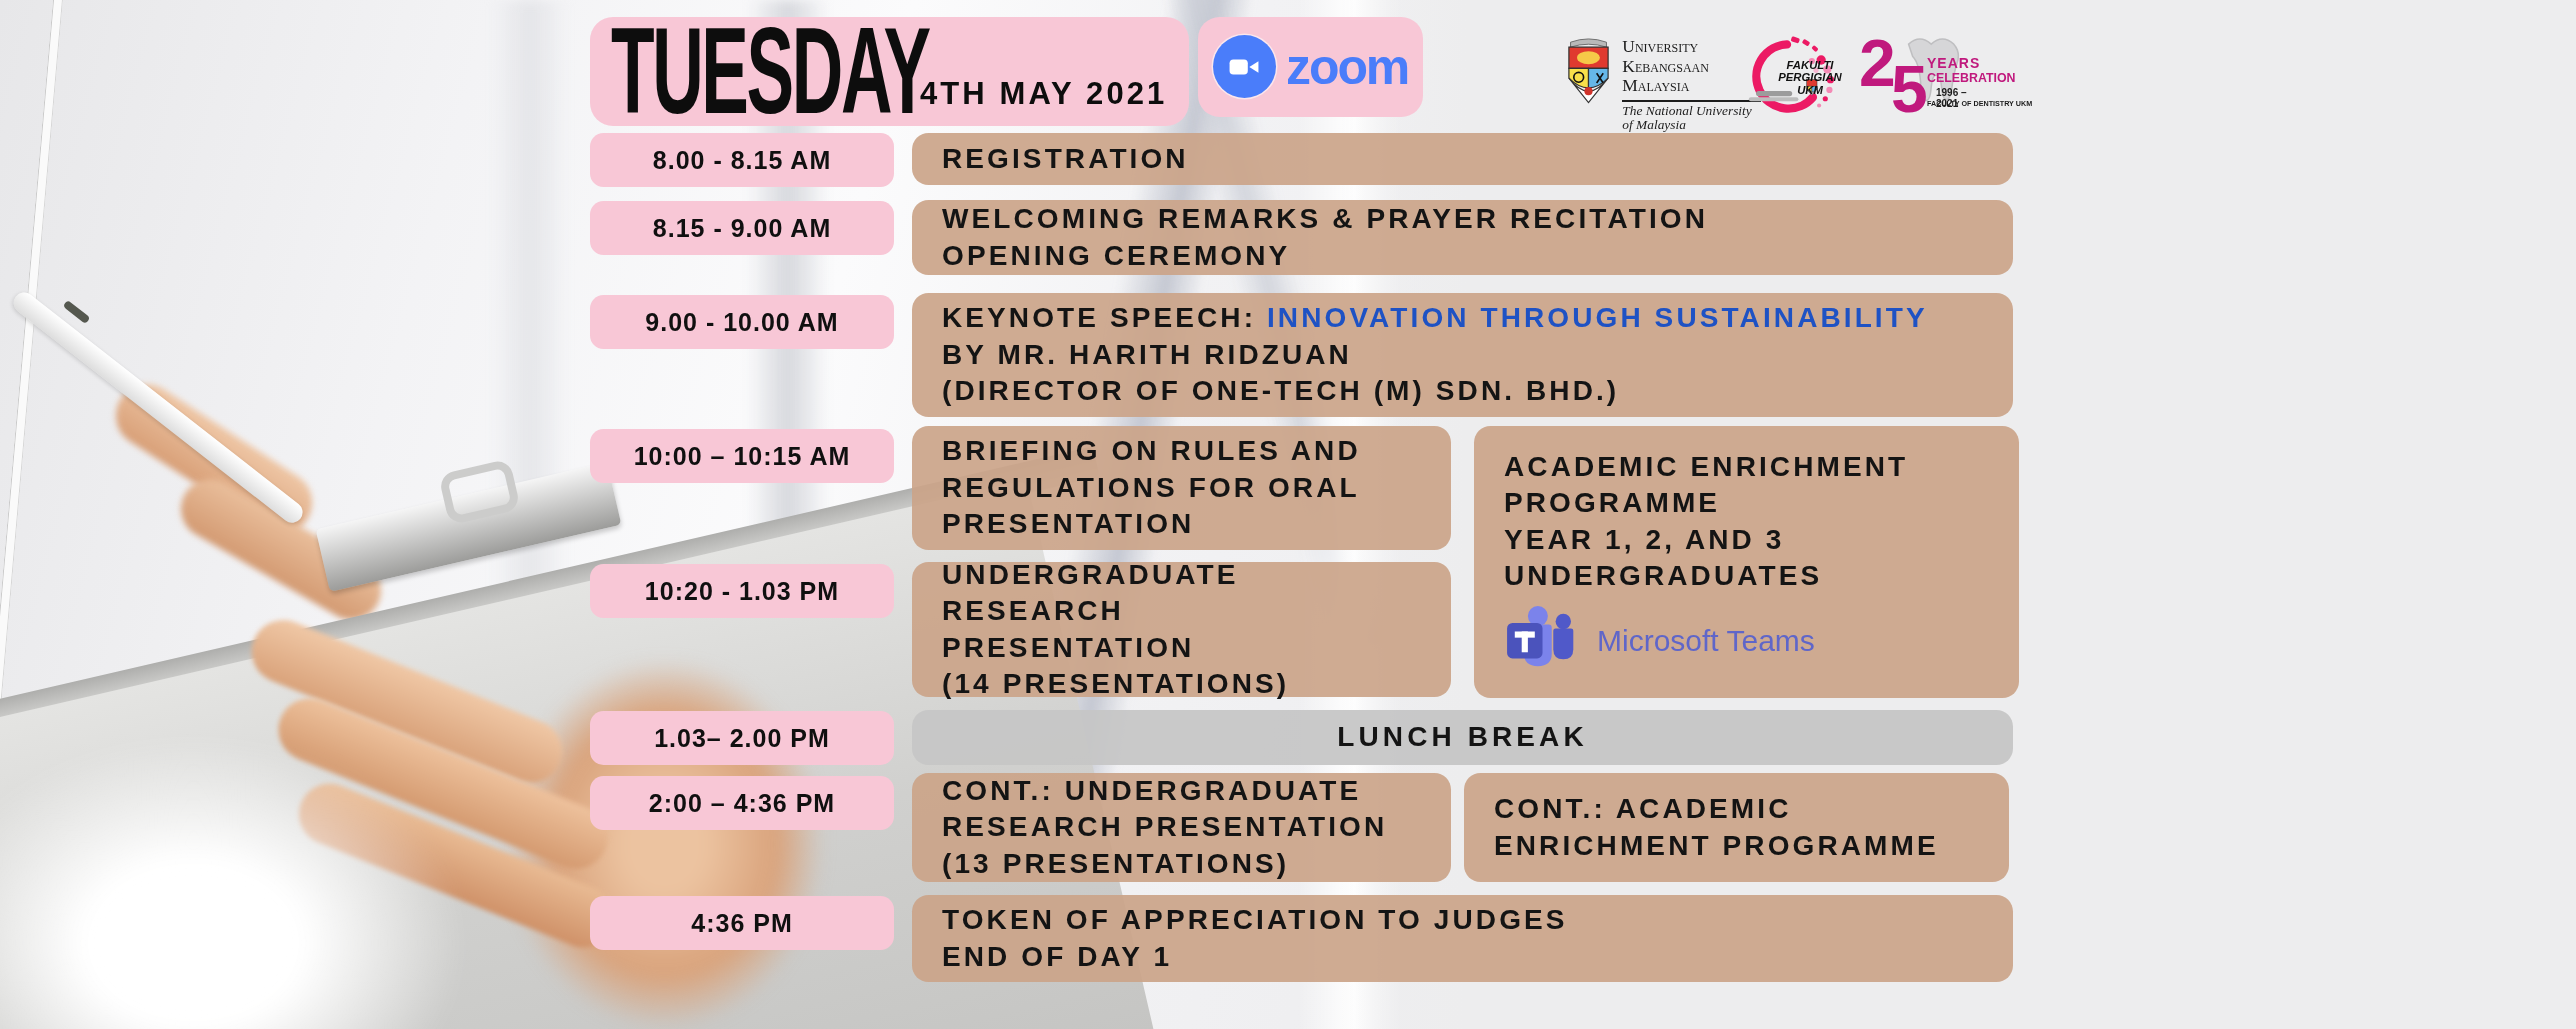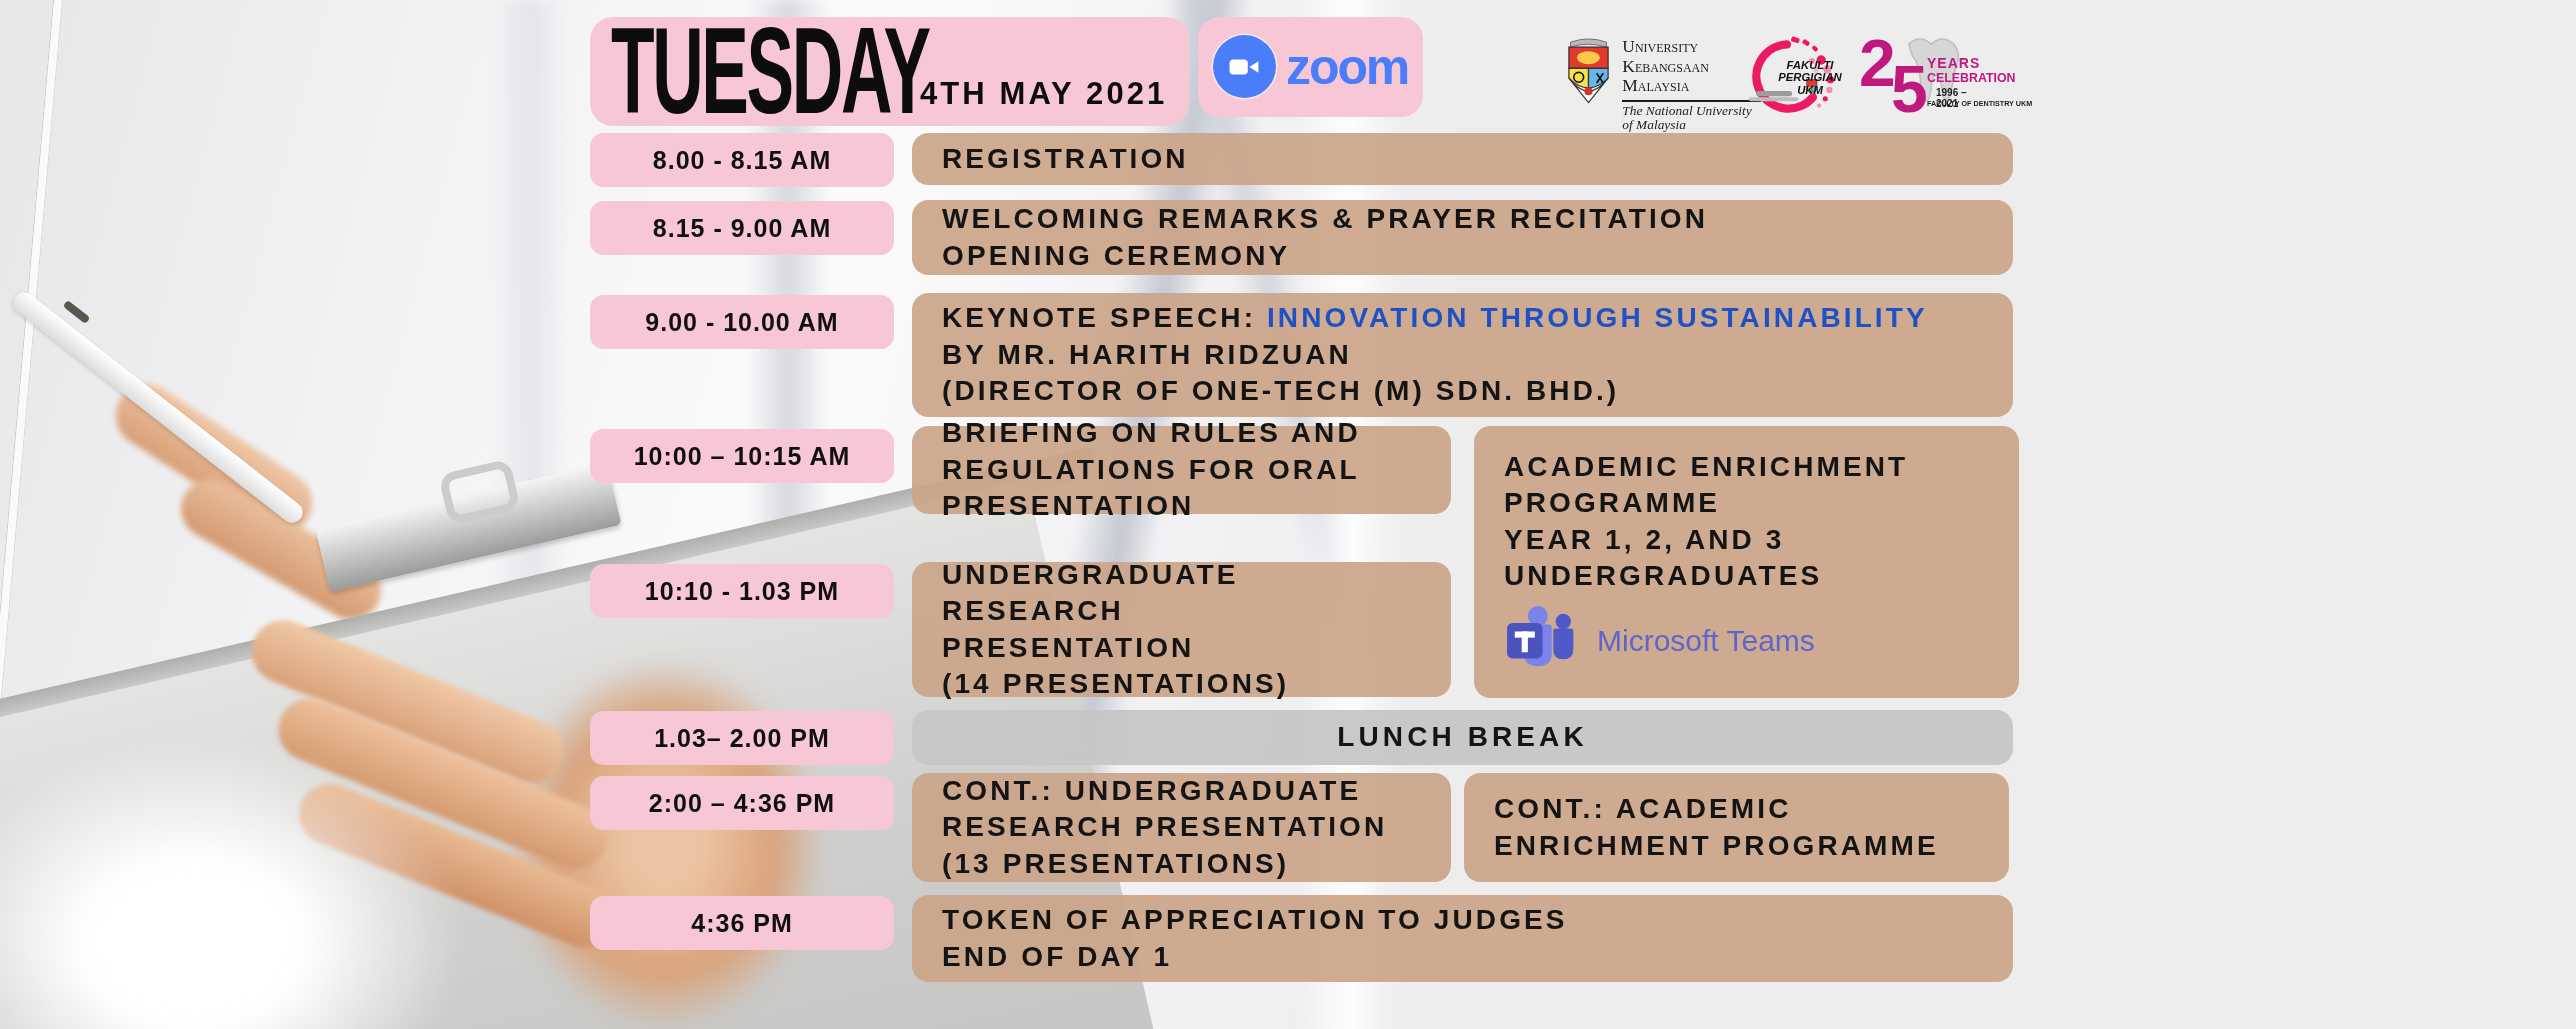--- a/index.html
+++ b/index.html
@@ -215,21 +215,21 @@
   <div class="pill" style="top:201px">
       <span>8.15 - 9.00 AM</span>
     </div>
   <div class="pill" style="top:295px">
       <span>9.00 - 10.00 AM</span>
     </div>
   <div class="pill" style="top:429px">
       <span>10:00 – 10:15 AM</span>
     </div>
   <div class="pill" style="top:564px">
-      <span>10:10 - 1.03 PM</span>
+      <span>10:20 - 1.03 PM</span>
     </div>
   <div class="pill" style="top:711px">
       <span>1.03– 2.00 PM</span>
     </div>
   <div class="pill" style="top:776px">
       <span>2:00 – 4:36 PM</span>
     </div>
   <div class="pill" style="top:896px">
       <span>4:36 PM</span>
     </div>
@@ -242,21 +242,21 @@
     <div class="lines">WELCOMING REMARKS &amp; PRAYER RECITATION
 OPENING CEREMONY</div>
   </div>
 
   <div class="bar" style="left:912px;top:293px;width:1101px;height:124px">
     <div class="lines"><span>KEYNOTE SPEECH: </span><span class="hl">INNOVATION THROUGH SUSTAINABILITY</span></div>
     <div class="lines">BY MR. HARITH RIDZUAN
 (DIRECTOR OF ONE-TECH (M) SDN. BHD.)</div>
   </div>
 
-  <div class="bar" style="left:912px;top:426px;width:539px;height:88px">
+  <div class="bar" style="left:912px;top:426px;width:539px;height:124px">
     <div class="lines">BRIEFING ON RULES AND
 REGULATIONS FOR ORAL
 PRESENTATION</div>
   </div>
 
   <div class="bar tall" style="left:1464px;top:426px;width:545px;height:272px">
     <div class="lines">ACADEMIC ENRICHMENT
 PROGRAMME
 YEAR 1, 2, AND 3
 UNDERGRADUATES</div>

